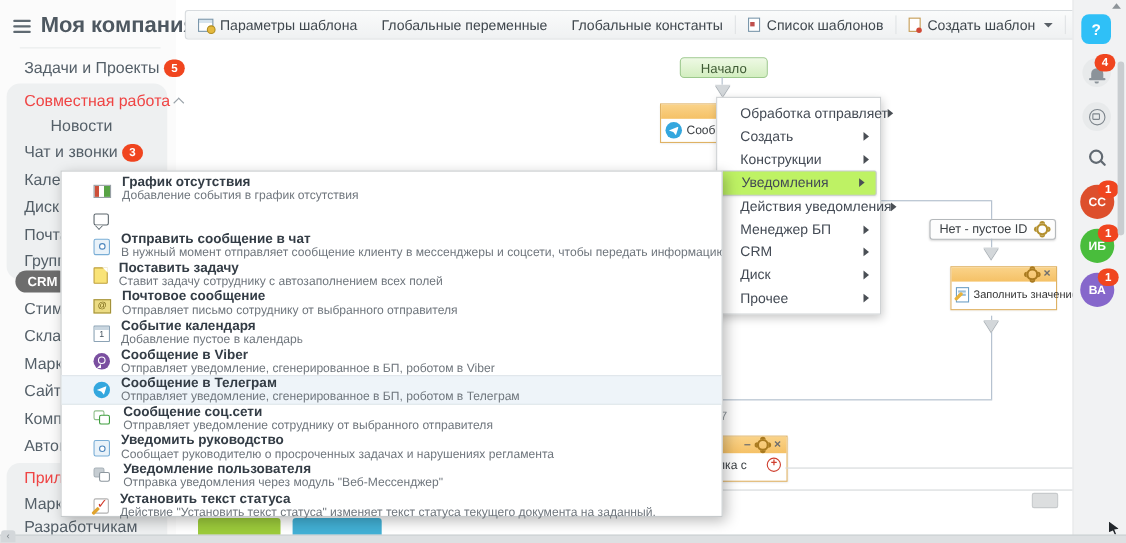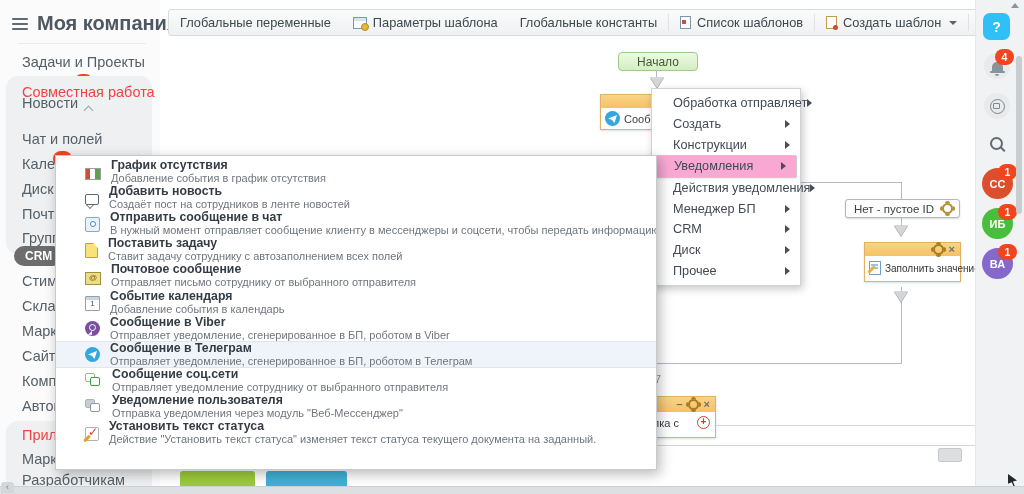--- a/index.html
+++ b/index.html
@@ -8,21 +8,21 @@
   .abs{position:absolute;}
 
   
   .sidebar{left:0;top:0;width:160px;height:494px;background:#fbfbfb;}
   .sb-head{left:12px;top:12px;display:flex;align-items:center;gap:9px;}
   .ico-burger{width:16px;height:2px;background:#5f6a72;border-radius:1px;
       box-shadow:0 5px 0 #5f6a72,0 10px 0 #5f6a72;margin-top:-9px;}
   .sb-title{font-size:20px;font-weight:bold;color:#4e5861;white-space:nowrap;}
   .sb-num{font-size:20px;font-weight:bold;color:#ccd1d5;margin-left:4px;}
   .sb-divider{left:18px;top:43px;width:128px;height:1px;background:#e9ebec;}
-  .sb-item{left:22px;font-size:14.5px;color:#545f68;white-space:nowrap;display:flex;align-items:center;gap:4px;flex-direction:column;}
+  .sb-item{left:22px;font-size:14.5px;color:#545f68;white-space:nowrap;display:flex;align-items:center;gap:4px;}
   .sb-sec{color:#ef4444;}
   .sb-group{background:#eef0f1;border-radius:12px;}
   .badge{display:inline-block;min-width:9px;padding:2px 5px;border-radius:9px;background:#f0451f;
          color:#fff;font-size:10.5px;font-weight:bold;text-align:center;line-height:12px;}
   .crm-pill{left:14px;top:246px;background:#6d6d6d;color:#fff;font-size:12px;font-weight:bold;
             padding:3px 11px;border-radius:11px;}
   .chev-up{width:6px;height:6px;border-left:1.5px solid #9aa2a9;border-top:1.5px solid #9aa2a9;
            transform:rotate(45deg);margin-top:3px;}
 
   
@@ -79,21 +79,21 @@
   .btn-strip{height:16px;border-radius:3px 3px 0 0;}
 
   
   .cmenu{left:651px;top:88px;width:150px;height:198px;background:#fff;border:1px solid #cfd2d4;
       box-shadow:2px 3px 8px rgba(0,0,0,.22);z-index:20;padding:4px 0;box-sizing:border-box;display:flex;flex-direction:column;}
   .cm-item{height:21.1px;display:flex;align-items:center;padding:0 10px 0 21px;font-size:12.7px;
       color:#434a54;white-space:nowrap;cursor:default;}
   .cm-item .t{flex:1;}
   .cm-arrow{width:0;height:0;border-top:4px solid transparent;border-bottom:4px solid transparent;
       border-left:5px solid #4a4f55;}
-  .cm-sel{border:1px solid #c7cbce;background:#f9a8d4;border-radius:2px;margin:0 3px;
+  .cm-sel{border:1px solid #c7cbce;background:#bef264;border-radius:2px;margin:0 3px;
       padding-left:18px;box-shadow:0 1px 2px rgba(0,0,0,.08);}
 
   
   .smenu{left:55px;top:155px;width:602px;height:315px;background:#fff;border:1px solid #c6cacc;
       box-shadow:3px 4px 12px rgba(0,0,0,.28);z-index:30;box-sizing:border-box;
       display:flex;flex-direction:column;padding:2px 0;}
   .sm-row{height:26.2px;flex:none;display:flex;align-items:center;gap:10px;padding-left:29px;box-sizing:border-box;}
   .sm-row.sel{background:#eef4f9;border-top:1px solid #dfe6ea;border-bottom:1px solid #dfe6ea;}
   .sm-ic{width:17px;height:17px;position:relative;flex:none;}
   .sm-tx{overflow:hidden;white-space:nowrap;}
@@ -246,25 +246,25 @@
     <div class="abs sb-item" style="top:54px;">
       <span>Задачи и Проекты</span>
       <span class="badge">5</span>
     </div>
 
     <div class="abs sb-group" style="left:6px;top:76px;width:146px;height:178px;"></div>
     <div class="abs sb-item sb-sec" style="top:84px;">
       <span>Совместная работа</span>
       <span class="chev-up"></span>
     </div>
-    <div class="abs sb-item" style="top:95px;">
+    <div class="abs sb-item" style="top:107px;margin-left:24px;">
       <span>Новости</span>
     </div>
     <div class="abs sb-item" style="top:131px;">
-      <span>Чат и полей</span>
+      <span>Чат и звонки</span>
       <span class="badge">3</span>
     </div>
     <div class="abs sb-item" style="top:156px;">
       <span>Календарь</span>
     </div>
     <div class="abs sb-item" style="top:181px;">
       <span>Диск</span>
     </div>
     <div class="abs sb-item" style="top:206px;">
       <span>Почта</span>
@@ -302,25 +302,25 @@
     <div class="abs sb-item" style="top:451px;">
       <span>Маркет</span>
     </div>
     <div class="abs sb-item" style="top:472px;">
       <span>Разработчикам</span>
     </div>
   </div>
 
   <div class="abs toolbar">
     <div class="tb-btn">
-      <span>Глобальные переменные</span>
-    </div>
-    <div class="tb-btn">
       <span class="tb-ico-params"></span>
       <span>Параметры шаблона</span>
+    </div>
+    <div class="tb-btn">
+      <span>Глобальные переменные</span>
     </div>
     <div class="tb-btn">
       <span>Глобальные константы</span>
     </div>
     <div class="tb-sep"></div>
     <div class="tb-btn">
       <span class="tb-ico-list"></span>
       <span>Список шаблонов</span>
     </div>
     <div class="tb-sep"></div>
@@ -378,24 +378,20 @@
   <div class="abs smenu">
     <div class="sm-row">
       <span class="sm-ic ico-absence"></span>
       <span class="sm-tx">
           <div class="sm-title">График отсутствия</div>
       <div class="sm-desc">Добавление события в график отсутствия</div>
         </span>
     </div>
     <div class="sm-row">
       <span class="sm-ic ico-newsbubble"></span>
-      <span class="sm-tx">
-          <div class="sm-title">Добавить новость</div>
-      <div class="sm-desc">Создаёт пост на сотрудников в ленте новостей</div>
-        </span>
     </div>
     <div class="sm-row">
       <span class="sm-ic ico-bluebox"></span>
       <span class="sm-tx">
           <div class="sm-title">Отправить сообщение в чат</div>
       <div class="sm-desc">В нужный момент отправляет сообщение клиенту в мессенджеры и соцсети, чтобы передать информацию или сообщить об изменениях</div>
         </span>
     </div>
     <div class="sm-row">
       <span class="sm-ic ico-task"></span>
@@ -408,21 +404,21 @@
       <span class="sm-ic ico-mail">@</span>
       <span class="sm-tx">
           <div class="sm-title">Почтовое сообщение</div>
       <div class="sm-desc">Отправляет письмо сотруднику от выбранного отправителя</div>
         </span>
     </div>
     <div class="sm-row">
       <span class="sm-ic ico-cal">1</span>
       <span class="sm-tx">
           <div class="sm-title">Событие календаря</div>
-      <div class="sm-desc">Добавление события в календарь</div>
+      <div class="sm-desc">Добавление пустое в календарь</div>
         </span>
     </div>
     <div class="sm-row">
       <span class="sm-ic ico-viber"></span>
       <span class="sm-tx">
           <div class="sm-title">Сообщение в Viber</div>
       <div class="sm-desc">Отправляет уведомление, сгенерированное в БП, роботом в Viber</div>
         </span>
     </div>
     <div class="sm-row sel">
@@ -430,20 +426,27 @@
       <span class="sm-tx">
           <div class="sm-title">Сообщение в Телеграм</div>
       <div class="sm-desc">Отправляет уведомление, сгенерированное в БП, роботом в Телеграм</div>
         </span>
     </div>
     <div class="sm-row">
       <span class="sm-ic ico-soc"></span>
       <span class="sm-tx">
           <div class="sm-title">Сообщение соц.сети</div>
       <div class="sm-desc">Отправляет уведомление сотруднику от выбранного отправителя</div>
+        </span>
+    </div>
+    <div class="sm-row">
+      <span class="sm-ic ico-bluebox"></span>
+      <span class="sm-tx">
+          <div class="sm-title">Уведомить руководство</div>
+      <div class="sm-desc">Сообщает руководителю о просроченных задачах и нарушениях регламента</div>
         </span>
     </div>
     <div class="sm-row">
       <span class="sm-ic ico-userbub"></span>
       <span class="sm-tx">
           <div class="sm-title">Уведомление пользователя</div>
       <div class="sm-desc">Отправка уведомления через модуль "Веб-Мессенджер"</div>
         </span>
     </div>
     <div class="sm-row">

